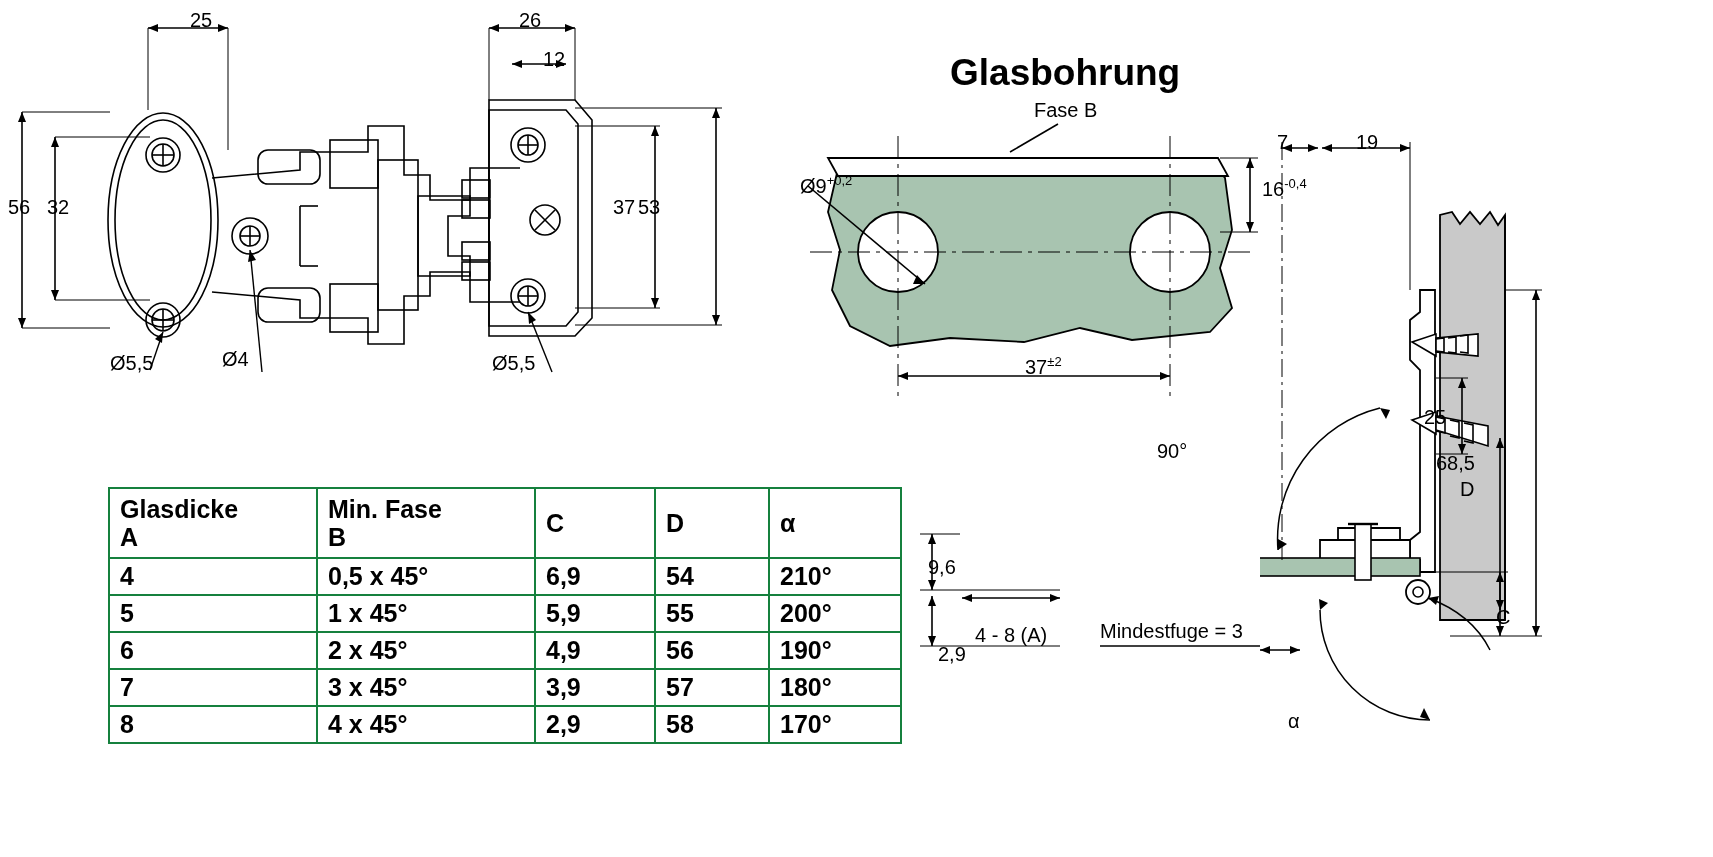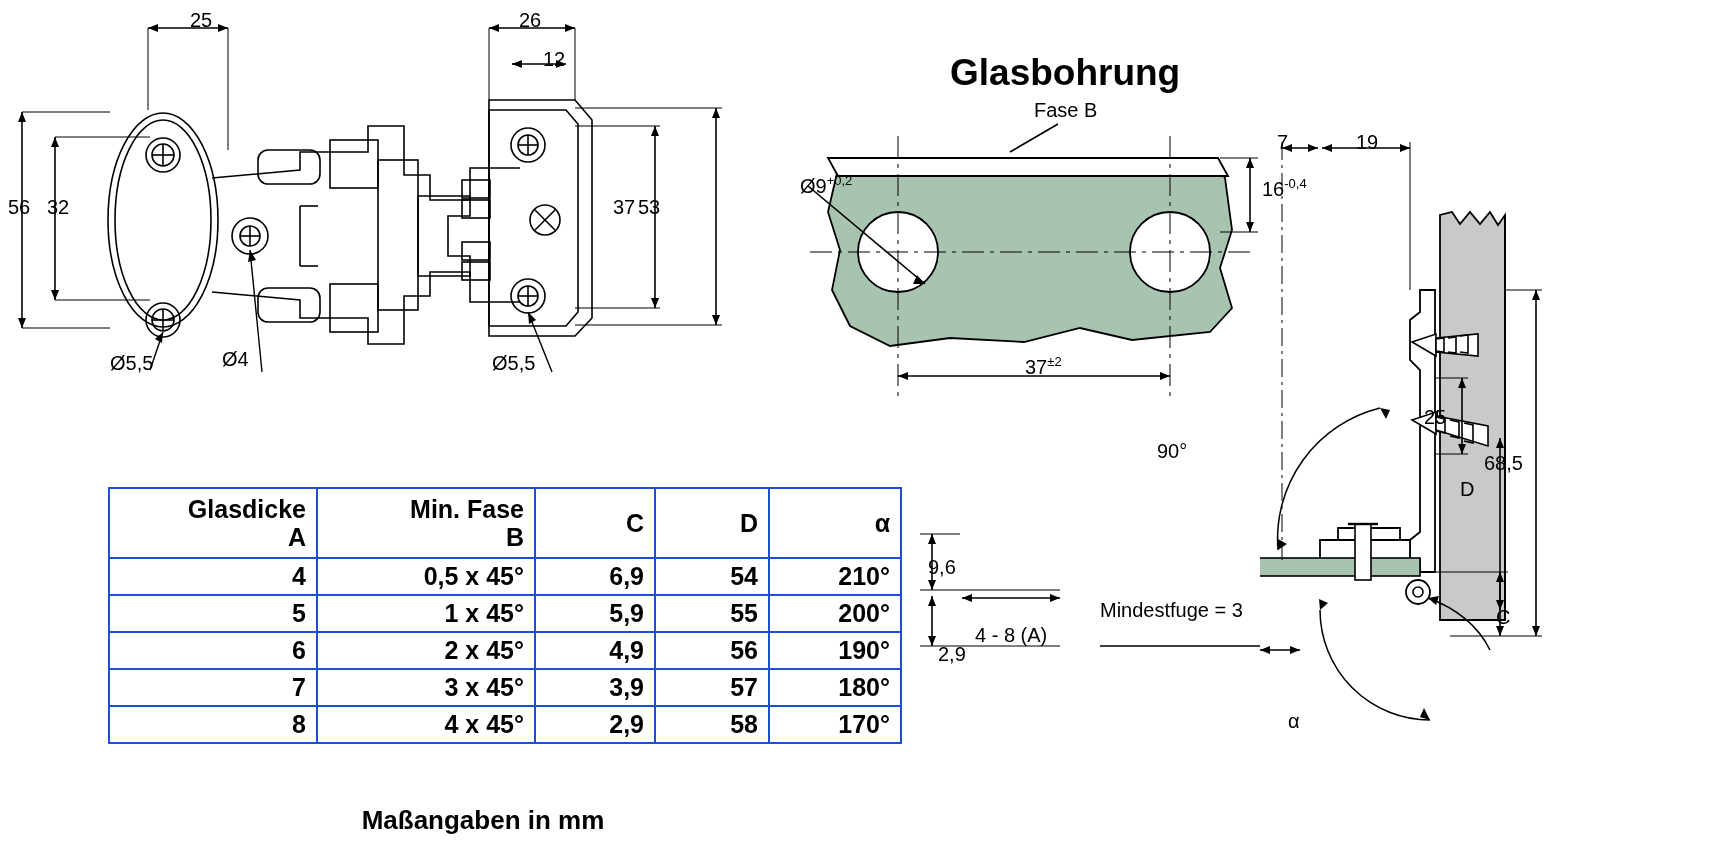--- a/index.html
+++ b/index.html
@@ -5,21 +5,21 @@
   html,body{margin:0;padding:0;background:#ffffff;}
   body{width:1713px;height:857px;position:relative;overflow:hidden;
        font-family:"Liberation Sans", sans-serif;color:#000;}
   .root{position:relative;width:1713px;height:603px;}
   svg{display:block;}
   .abs{position:absolute;}
 
   
   .spec-table{position:absolute;left:108px;top:487px;border-collapse:collapse;}
   .spec-table td,.spec-table th{
-    border:2px solid #1d4ed8;font-weight:bold;text-align:right;
+    border:2px solid #15803d;font-weight:bold;text-align:left;
     font-family:"Liberation Sans", sans-serif;color:#000;
   }
   .spec-table th{font-size:25px;padding:6px 10px;line-height:1.12;}
   .spec-table td{font-size:25px;padding:3px 10px;}
   .col-a{width:186px;}
   .col-b{width:196px;}
   .col-c{width:98px;}
   .col-d{width:92px;}
   .col-alpha{width:110px;}
   .table-caption{position:absolute;left:108px;top:805px;width:750px;
@@ -192,21 +192,20 @@
       </tr>
       <tr>
         <td>8</td>
         <td>4 x 45°</td>
         <td>2,9</td>
         <td>58</td>
         <td>170°</td>
       </tr>
     </tbody>
   </table>
-  <div class="table-caption">Maßangaben in mm</div>
 
   <div class="big-title" style="left:950px;top:52px;">Glasbohrung</div>
 
   <svg class="abs" style="left:780px;top:100px;" width="560" height="340">
 
     <path d="M60,60 L430,60 L445,78 L452,130 L440,168 L452,208 L430,232
              L352,240 L300,228 L244,242 L170,238 L110,246 L70,226 L52,190
              L60,150 L48,112 Z" fill="#a8c4b0" stroke="#000" stroke-width="1.8"></path>
 
     <path d="M48,58 L438,58 L448,76 L58,76 Z" fill="#ffffff" stroke="#000" stroke-width="1.8"></path>
@@ -322,21 +321,21 @@
       <line x1="240" y1="452" x2="240" y2="516"></line>
       <path d="M240,452 l-4,10 l8,0 z" fill="#000" stroke="none"></path>
       <path d="M240,516 l-4,-10 l8,0 z" fill="#000" stroke="none"></path>
       <line x1="160" y1="452" x2="248" y2="452" stroke-width="1"></line>
     </g>
   </svg>
 
   <span class="lbl" style="left:1277px;top:131px;">7</span>
   <span class="lbl" style="left:1356px;top:131px;">19</span>
   <span class="lbl" style="left:1424px;top:406px;">25</span>
-  <span class="lbl" style="left:1484px;top:452px;">68,5</span>
+  <span class="lbl" style="left:1436px;top:452px;">68,5</span>
   <span class="lbl" style="left:1460px;top:478px;">D</span>
   <span class="lbl" style="left:1496px;top:606px;">C</span>
   <span class="lbl" style="left:1157px;top:440px;">90°</span>
   <span class="lbl" style="left:1288px;top:710px;">α</span>
 
   <svg class="abs" style="left:900px;top:520px;" width="420" height="180">
     <g fill="none" stroke="#000" stroke-width="1.6">
       <line x1="32" y1="14" x2="32" y2="70"></line>
       <path d="M32,14 l-4,10 l8,0 z" fill="#000" stroke="none"></path>
       <path d="M32,70 l-4,-10 l8,0 z" fill="#000" stroke="none"></path>
@@ -355,15 +354,15 @@
       <line x1="360" y1="130" x2="400" y2="130"></line>
       <path d="M360,130 l10,-4 l0,8 z" fill="#000" stroke="none"></path>
       <path d="M400,130 l-10,-4 l0,8 z" fill="#000" stroke="none"></path>
       <line x1="200" y1="126" x2="360" y2="126" stroke-width="1.4"></line>
     </g>
   </svg>
 
   <span class="lbl" style="left:928px;top:556px;">9,6</span>
   <span class="lbl" style="left:938px;top:643px;">2,9</span>
   <span class="lbl" style="left:975px;top:624px;">4 - 8 (A)</span>
-  <span class="lbl" style="left:1100px;top:599px;">Mindestfuge = 3</span>
+  <span class="lbl" style="left:1100px;top:620px;">Mindestfuge = 3</span>
 
 </div>
 
 </body></html>

